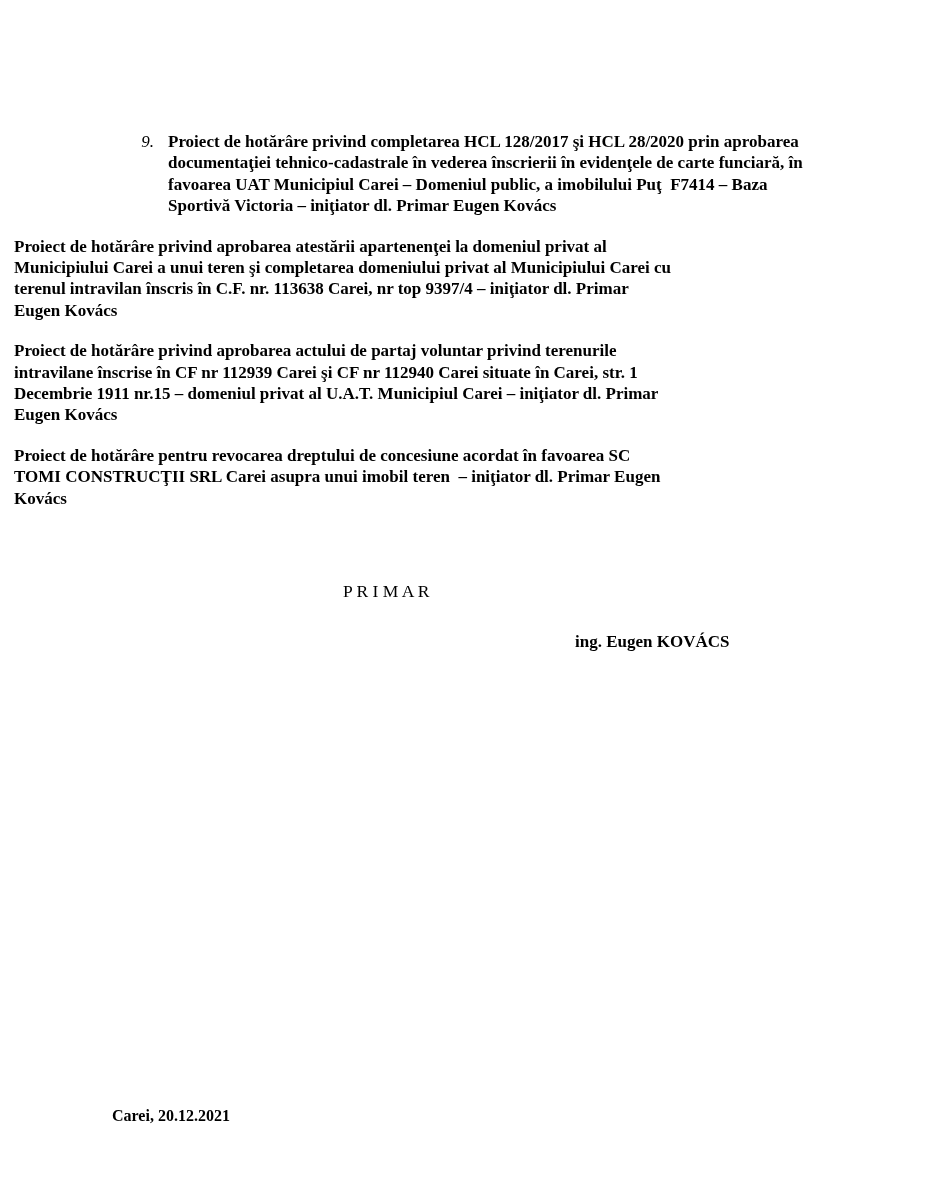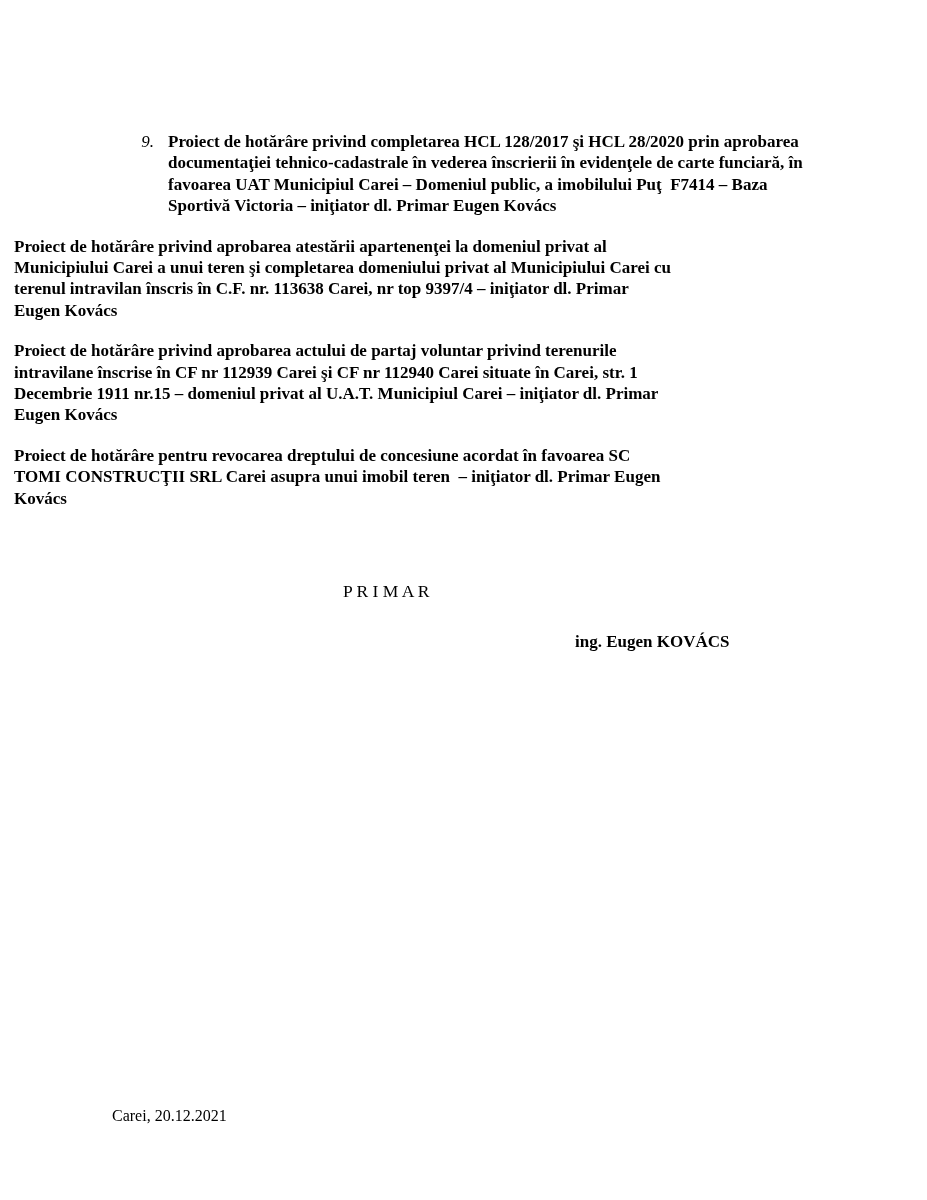--- a/index.html
+++ b/index.html
@@ -56,21 +56,21 @@
     top: 632px;
     font-weight: bold;
     font-size: 17px;
     white-space: pre;
     margin-left: 16px;
   }
   .place-date {
     position: absolute;
     left: 112px;
     top: 1107px;
-    font-weight: normal;
+    font-weight: bold;
     font-size: 16px;
   }
 </style>
 </head>
 <body>
 
 <div class="page">
 
   <div class="agenda">
 

